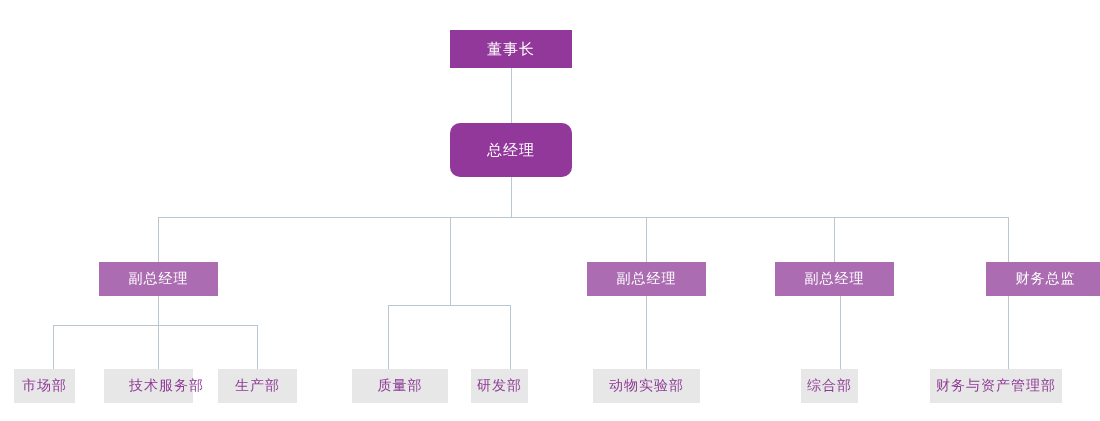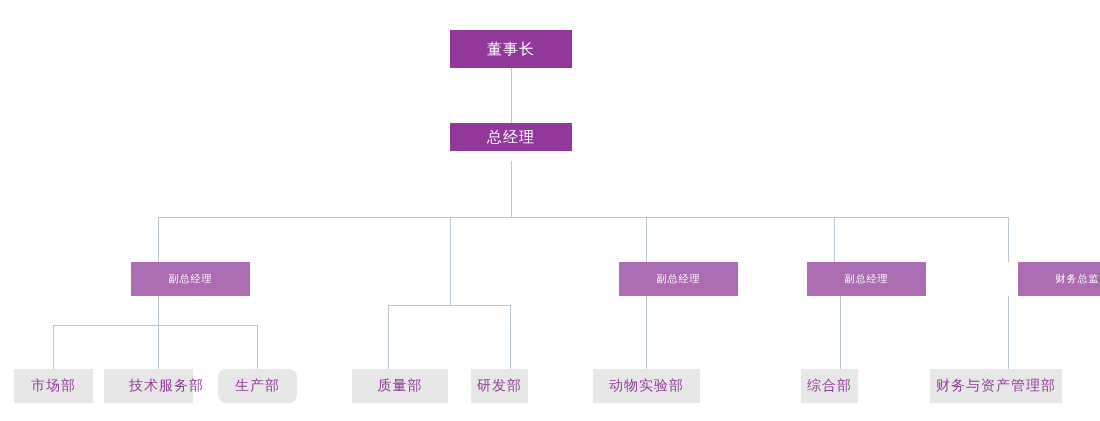--- a/index.html
+++ b/index.html
@@ -39,23 +39,22 @@
   }
   .node.level-1 {
     background: #93389b;
     color: #ffffff;
     font-size: 15px;
     height: 38px;
   }
   .node.level-2 {
     background: #ab6cb2;
     color: #ffffff;
-    font-size: 10px;
+    font-size: 14px;
     height: 34px;
-    margin-left: 32px;
   }
   .node.level-3 {
     background: #e7e7e7;
     color: #8e3b95;
     font-size: 14px;
     height: 34px;
   }
 </style>
 </head>
 <body>
@@ -83,35 +82,35 @@
   <div class="line h" style="left:388px; top:305px; width:123px;"></div>
   <div class="line v" style="left:388px; top:305px; height:64px;"></div>
   <div class="line v" style="left:510px; top:305px; height:64px;"></div>
 
   <div class="line v" style="left:646px; top:296px; height:73px;"></div>
   <div class="line v" style="left:840px; top:296px; height:73px;"></div>
   <div class="line v" style="left:1008px; top:296px; height:73px;"></div>
 
   <div class="node level-1" style="left:450px; top:30px; width:122px;text-align:center;">董事长</div>
 
-  <div class="node level-1" style="left:450px; top:123px; width:122px; height:28px;">总经理</div>
+  <div class="node level-1" style="left:450px; top:123px; width:122px; height:54px;border-radius:10px;">总经理</div>
 
   <div class="node level-2" style="left:99px; top:262px; width:119px;">副总经理</div>
 
   <div class="node level-2" style="left:587px; top:262px; width:119px;">副总经理</div>
 
   <div class="node level-2" style="left:775px; top:262px; width:119px;">副总经理</div>
 
   <div class="node level-2" style="left:986px; top:262px; width:119px;">财务总监</div>
 
-  <div class="node level-3" style="left:14px; top:369px; width:79px;">市场部</div>
+  <div class="node level-3" style="left:14px; top:369px; width:61px;">市场部</div>
 
   <div class="node level-3" style="left:104px; top:369px; width:89px;padding-left:36px;">技术服务部</div>
 
-  <div class="node level-3" style="left:218px; top:369px; width:79px;border-radius:8px;">生产部</div>
+  <div class="node level-3" style="left:218px; top:369px; width:79px;">生产部</div>
 
   <div class="node level-3" style="left:352px; top:369px; width:96px;">质量部</div>
 
   <div class="node level-3" style="left:471px; top:369px; width:57px;">研发部</div>
 
   <div class="node level-3" style="left:593px; top:369px; width:107px;">动物实验部</div>
 
   <div class="node level-3" style="left:801px; top:369px; width:57px;">综合部</div>
 
   <div class="node level-3" style="left:930px; top:369px; width:132px;">财务与资产管理部</div>

